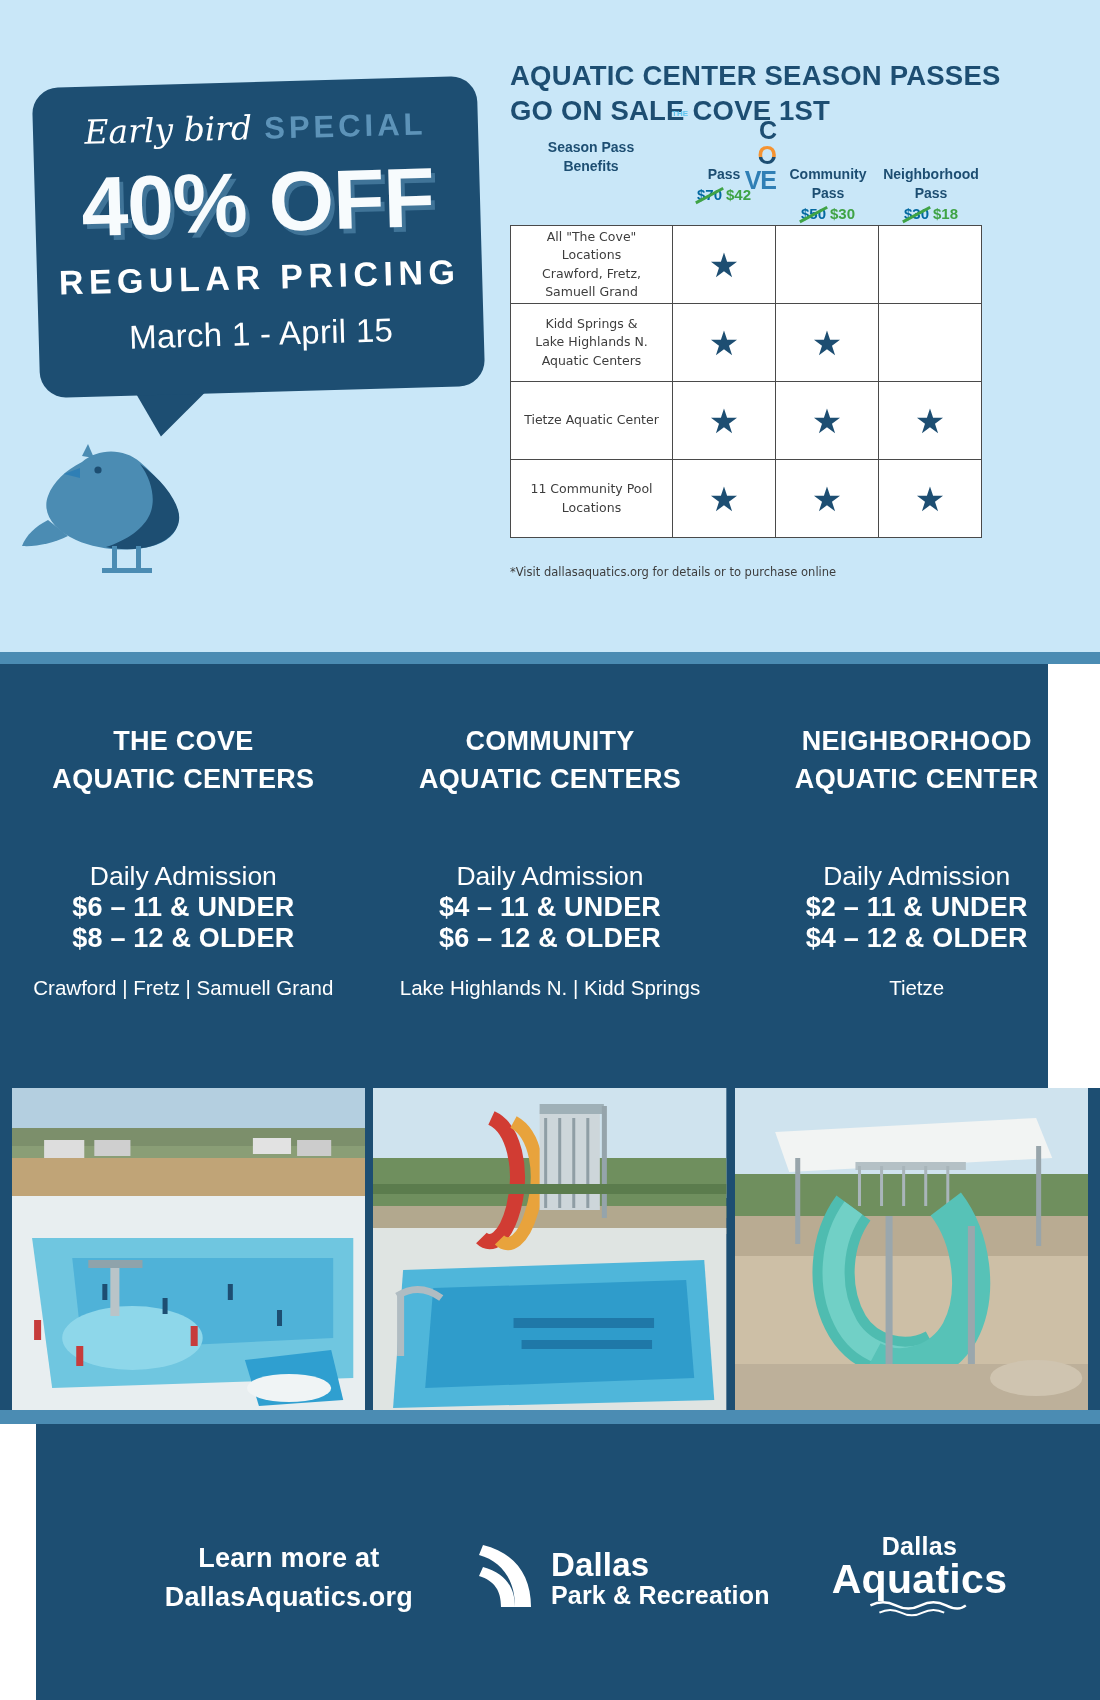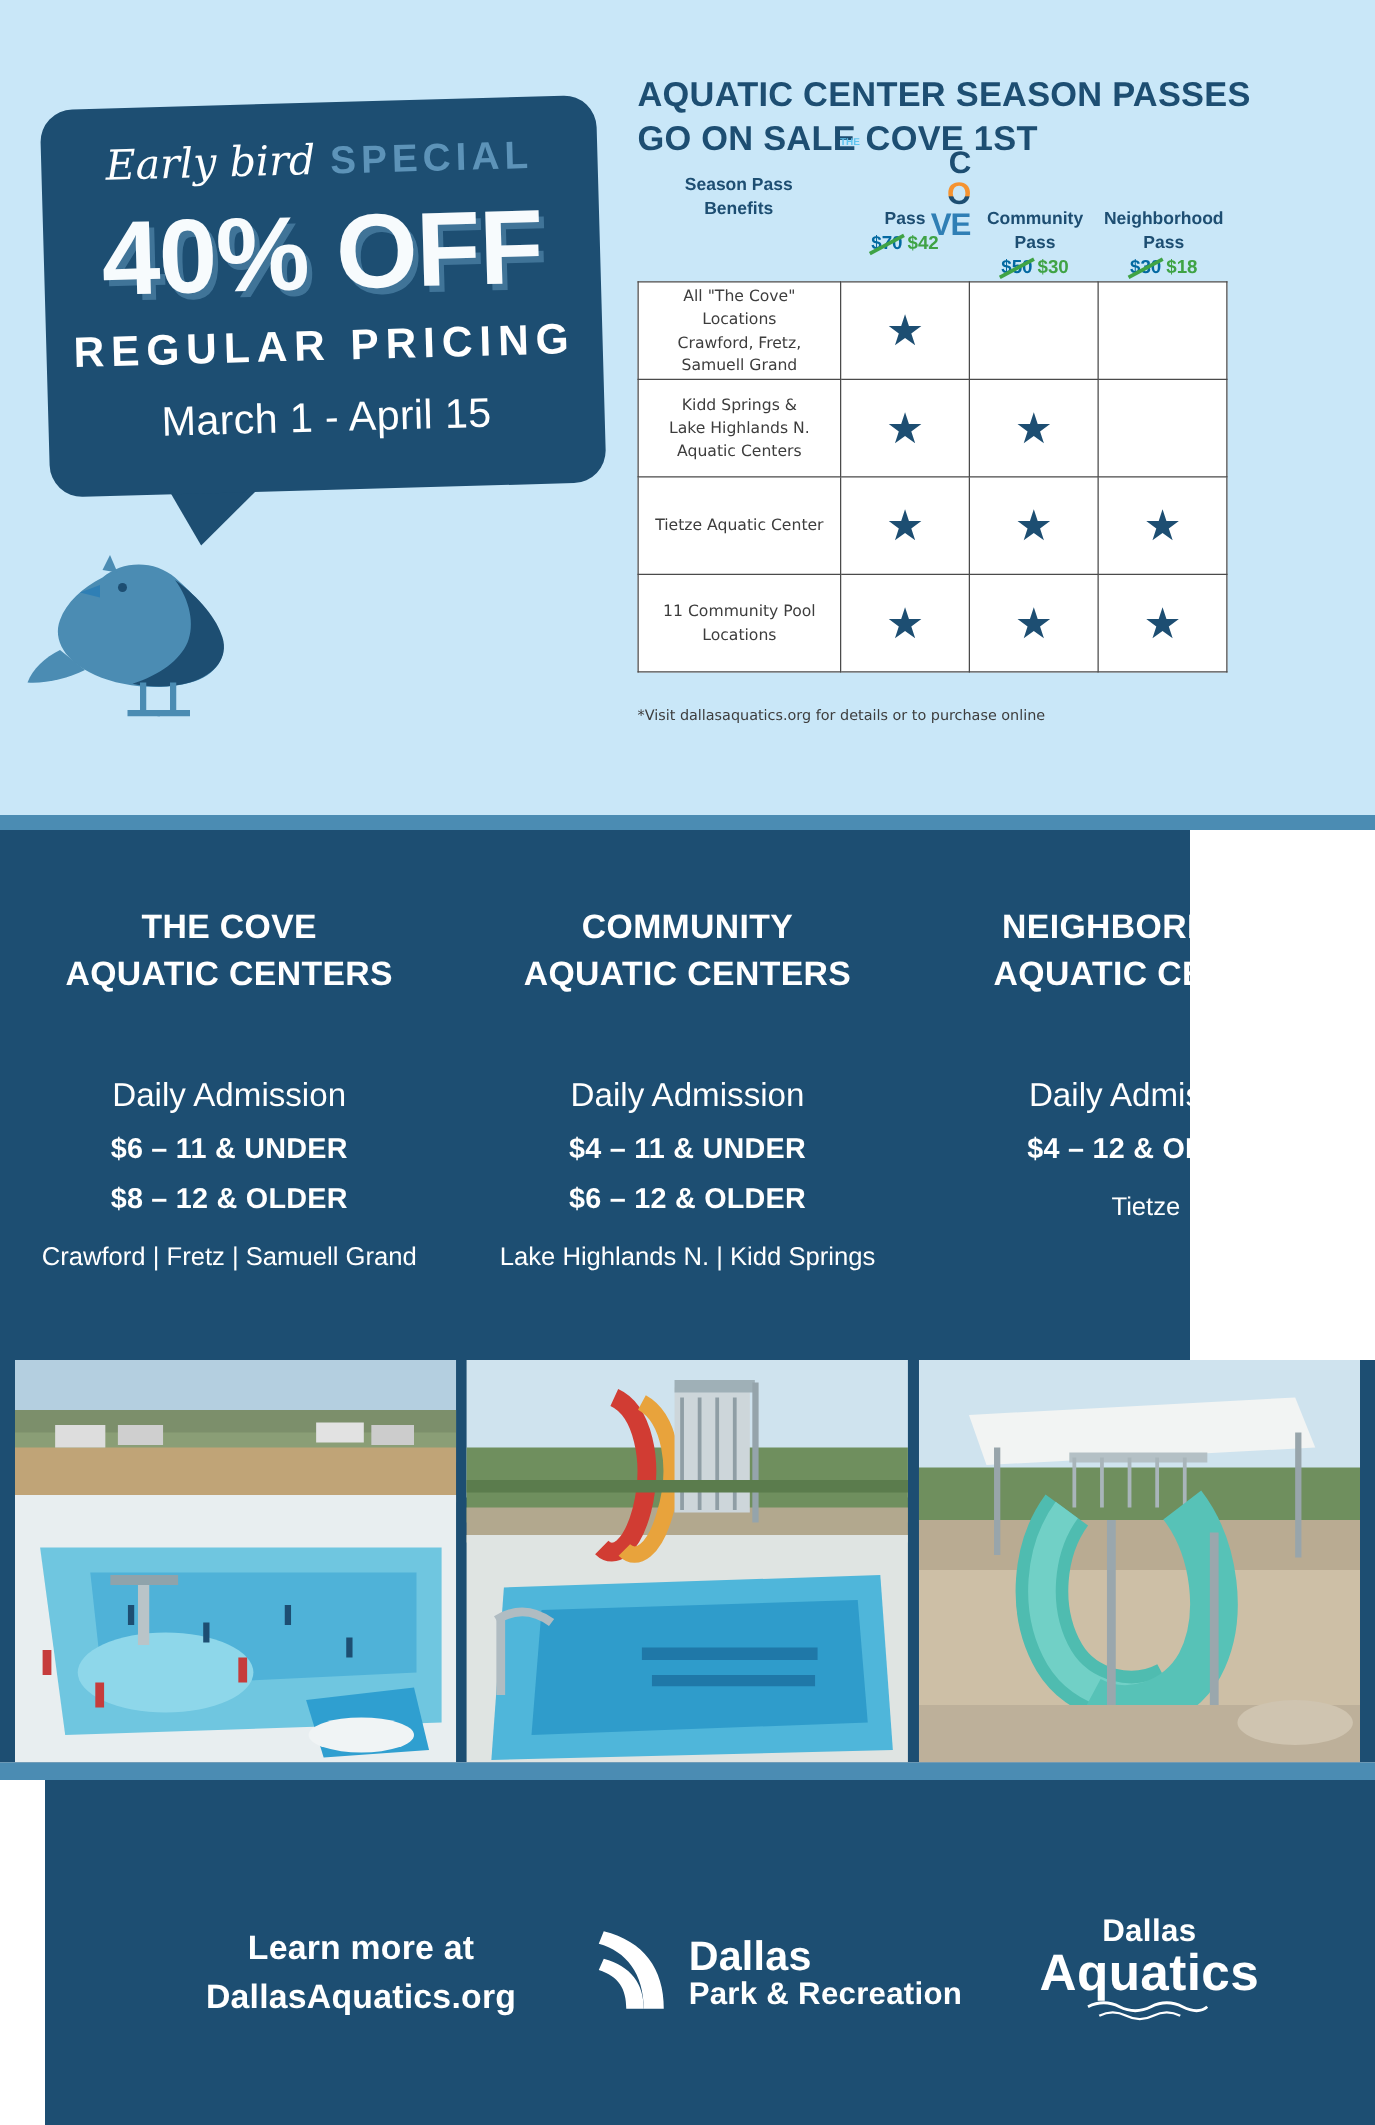--- a/index.html
+++ b/index.html
@@ -152,30 +152,30 @@
     position: absolute; left: 510px; top: 565px;
     font-family: "DejaVu Sans", sans-serif;
     font-size: 11.5px; color: #3d3d3d;
   }
   
   .mid-band-top {
     position: absolute; left: 0; top: 652px; width: 1100px; height: 12px;
     background: #4b8cb3;
   }
   .mid-section {
-    position: absolute; left: 0; top: 664px; width: 952px; height: 424px;
+    position: absolute; left: 0; top: 664px; width: 1048px; height: 424px;
     background: #1d4e72;
   }
   .cols { display: flex; width: 1100px; padding-top: 58px; }
   .col { flex: 1; text-align: center; color: #ffffff; }
   .col-title {
     font-size: 27px; font-weight: bold; line-height: 1.42; letter-spacing: 0.3px;
   }
   .col-daily { font-size: 26.5px; margin-top: 62px; }
-  .col-price { font-size: 23px; font-weight: bold; margin-top: 13px; letter-spacing: 0.2px; }
+  .col-price { font-size: 27px; font-weight: bold; letter-spacing: 0.2px; }
   .col-locations { font-size: 20.5px; margin-top: 22px; }
   
   .photos {
     position: absolute; left: 0; top: 1088px; width: 1100px; height: 322px;
     background: #1d4e72; display: flex; gap: 8px; padding: 0 12px;
   }
   .photo { position: relative; overflow: hidden; flex: 1; }
   
   .footer-band-top {
     position: absolute; left: 0; top: 1410px; width: 1100px; height: 14px;
@@ -347,20 +347,21 @@
           <div class="col-price">$4 – 11 &amp; UNDER</div>
           <div class="col-price">$6 – 12 &amp; OLDER</div>
           <div class="col-locations">Lake Highlands N. | Kidd Springs</div>
         </div>
         <div class="col">
           <div class="col-title">
             <div>NEIGHBORHOOD</div>
             <div>AQUATIC CENTER</div>
           </div>
           <div class="col-daily">Daily Admission</div>
+          <div class="col-price">$2 – 11 &amp; UNDER</div>
           <div class="col-price">$4 – 12 &amp; OLDER</div>
           <div class="col-locations">Tietze</div>
         </div>
       </div>
   </div>
 
   <div class="photos">
     <div class="photo">
       <svg viewBox="0 0 352 322" width="100%" height="100%" preserveAspectRatio="none">
         <rect x="0" y="0" width="352" height="70" fill="#b4cfe0"></rect>

